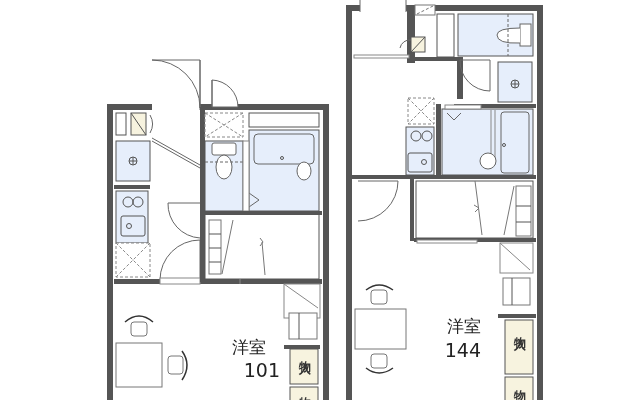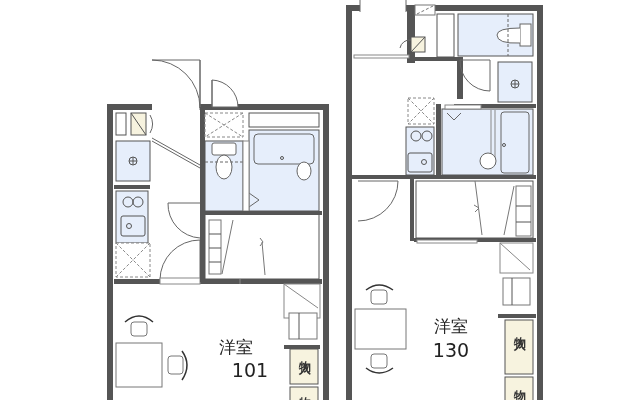--- a/index.html
+++ b/index.html
@@ -1,18 +1,18 @@
 <!DOCTYPE html>
 <html><head>
 <meta charset="utf-8">
 <style>
   html,body{margin:0;padding:0;background:#ffffff;}
   body{width:640px;height:400px;overflow:hidden;position:relative;font-family:"DejaVu Sans",sans-serif;}
   svg{position:absolute;left:0;top:0;}
-  .label{position:absolute;font-family:"DejaVu Sans",sans-serif;color:#222;text-align:center;line-height:1;}
+  .label{position:absolute;font-family:"DejaVu Sans",sans-serif;color:#222;text-align:right;line-height:1;}
   .room-name{font-size:17px;}
   .room-num{font-size:19px;}
   .storage{position:absolute;font-size:12px;font-weight:bold;color:#333;writing-mode:vertical-rl;text-orientation:upright;letter-spacing:1px;}
 </style>
 </head>
 <body>
 
 <svg width="640" height="400" viewBox="0 0 640 400">
 
   <g fill="none" stroke="#555" stroke-width="1">
@@ -179,15 +179,15 @@
     <path d="M366 368 Q379 378 393 368" stroke="#333" stroke-width="1.5"></path>
   </g>
 </svg>
 
 <div class="label room-name" style="left:206px;top:339px;width:60px;">洋室</div>
 <div class="label room-num" style="left:220px;top:361px;width:60px;">101</div>
 <div class="storage" style="left:296px;top:351px;">物入</div>
 <div class="storage" style="left:296px;top:387px;">物</div>
 
 <div class="label room-name" style="left:421px;top:318px;width:60px;">洋室</div>
-<div class="label room-num" style="left:421px;top:341px;width:60px;">130</div>
+<div class="label room-num" style="left:421px;top:341px;width:60px;">144</div>
 <div class="storage" style="left:511px;top:327px;">物入</div>
 <div class="storage" style="left:511px;top:380px;">物</div>
 
 </body></html>

